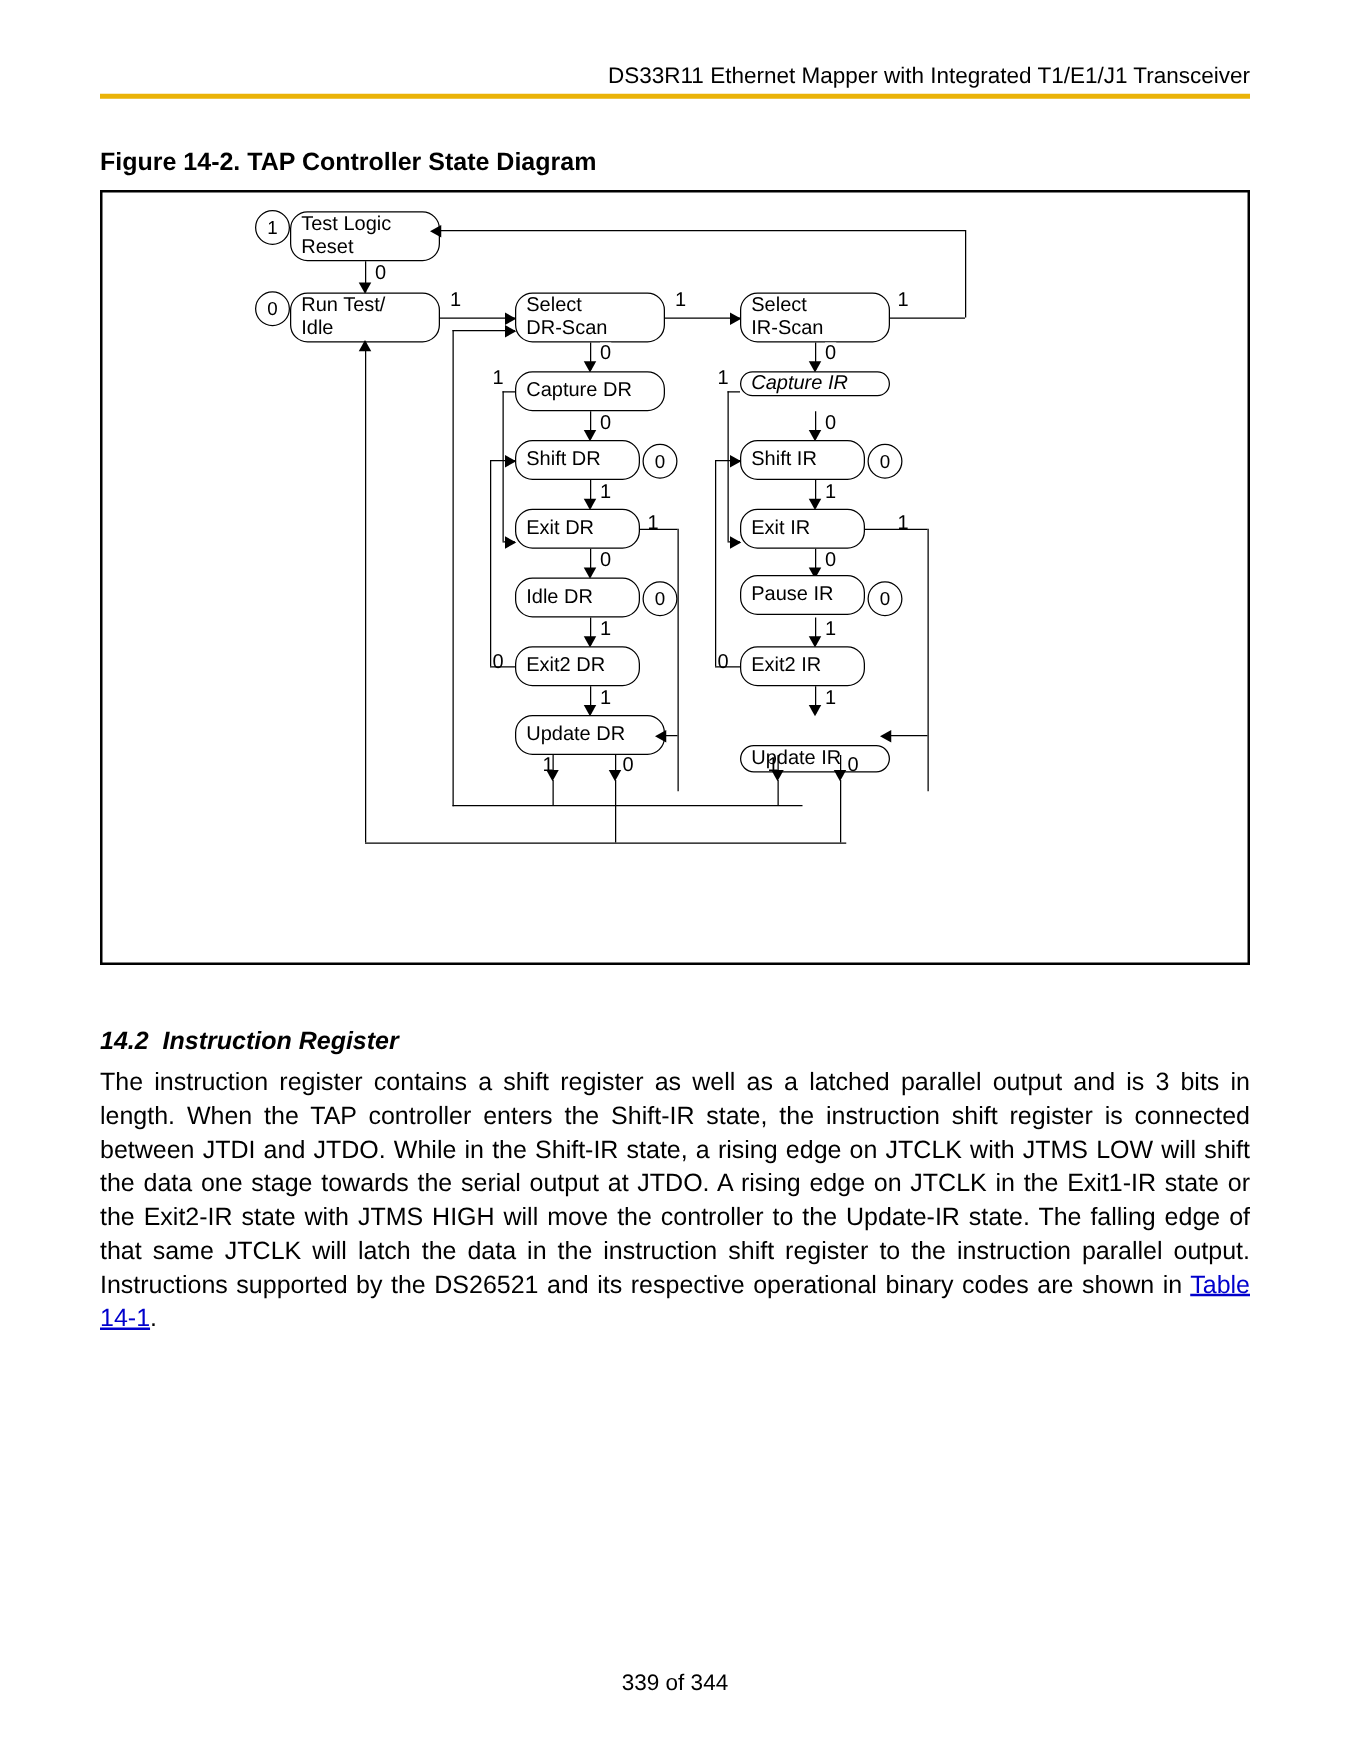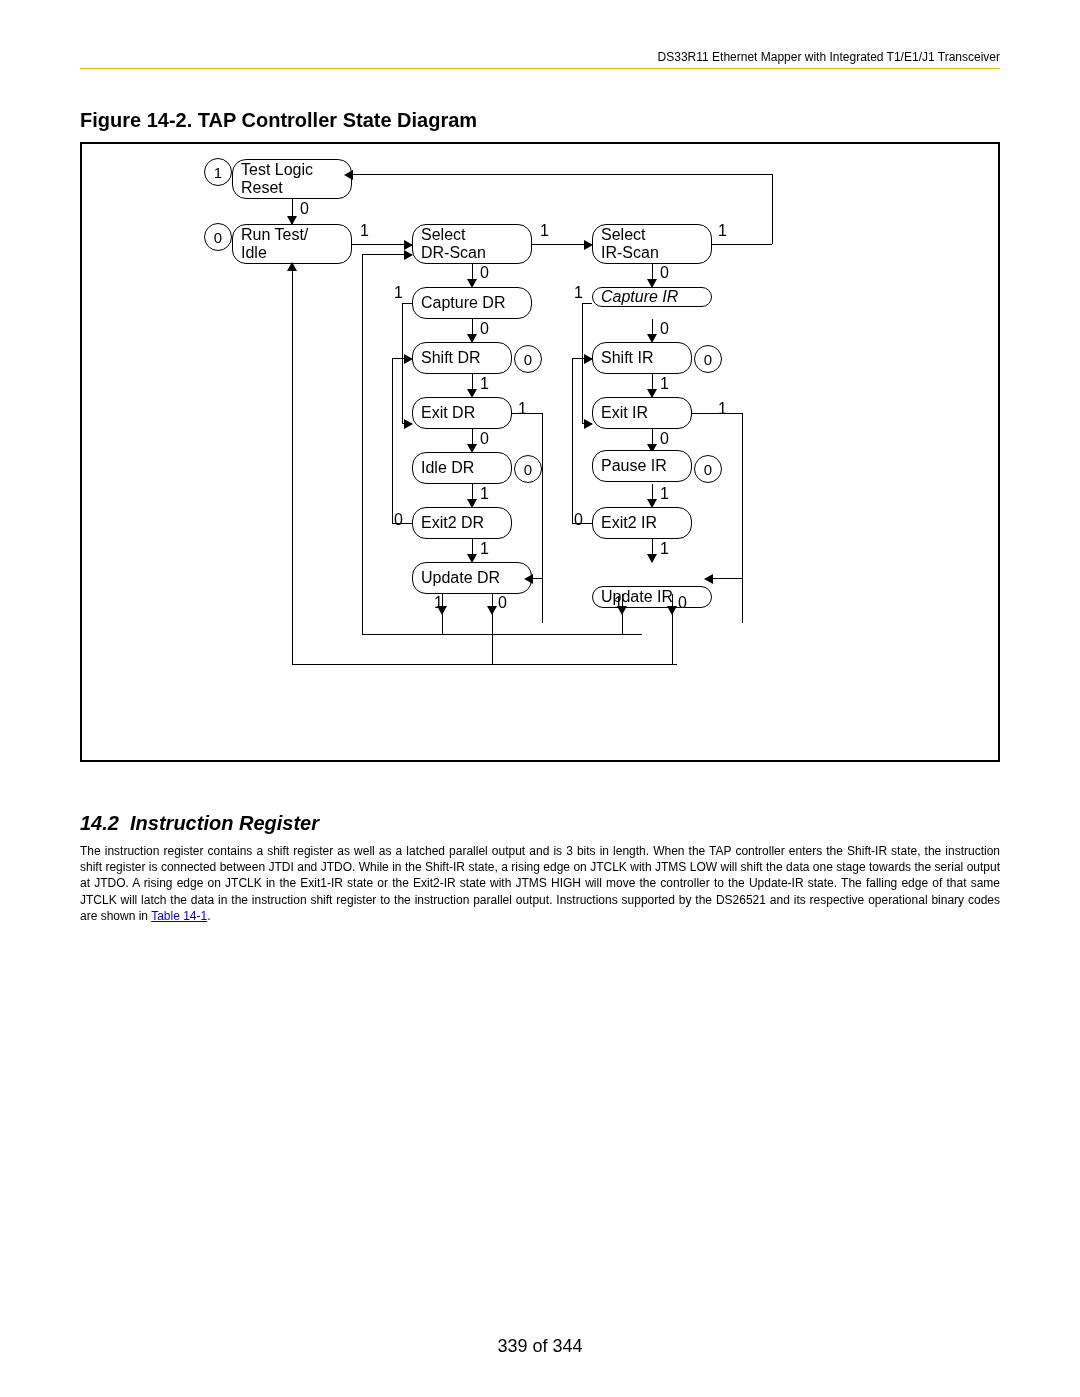--- a/index.html
+++ b/index.html
@@ -10,24 +10,24 @@
     color: #000;
   }
   .page {
     width: 1080px;
     height: 1397px;
     position: relative;
     box-sizing: border-box;
     padding: 50px 80px 40px 80px;
   }
   .header-line {
-    border-bottom: 1px solid #eab308;
+    border-bottom: 4px solid #eab308;
     padding-bottom: 4px;
     text-align: right;
-    font-size: 12px;
+    font-size: 18px;
     margin-bottom: 40px;
   }
   .figure-title {
     font-size: 20px;
     font-weight: bold;
     margin-bottom: 10px;
   }
   .diagram-box {
     border: 2px solid #000;
     width: 100%;
@@ -76,21 +76,21 @@
     background: #fff;
   }
   .section-title {
     font-size: 20px;
     font-weight: bold;
     margin-top: 50px;
     margin-bottom: 8px;
     font-style: italic;
   }
   .body-text {
-    font-size: 12px;
+    font-size: 20px;
     line-height: 1.35;
     text-align: justify;
   }
   .link { color: #0000cc; text-decoration: underline; }
   .footer {
     position: absolute;
     bottom: 40px;
     left: 0;
     width: 100%;
     text-align: center;

